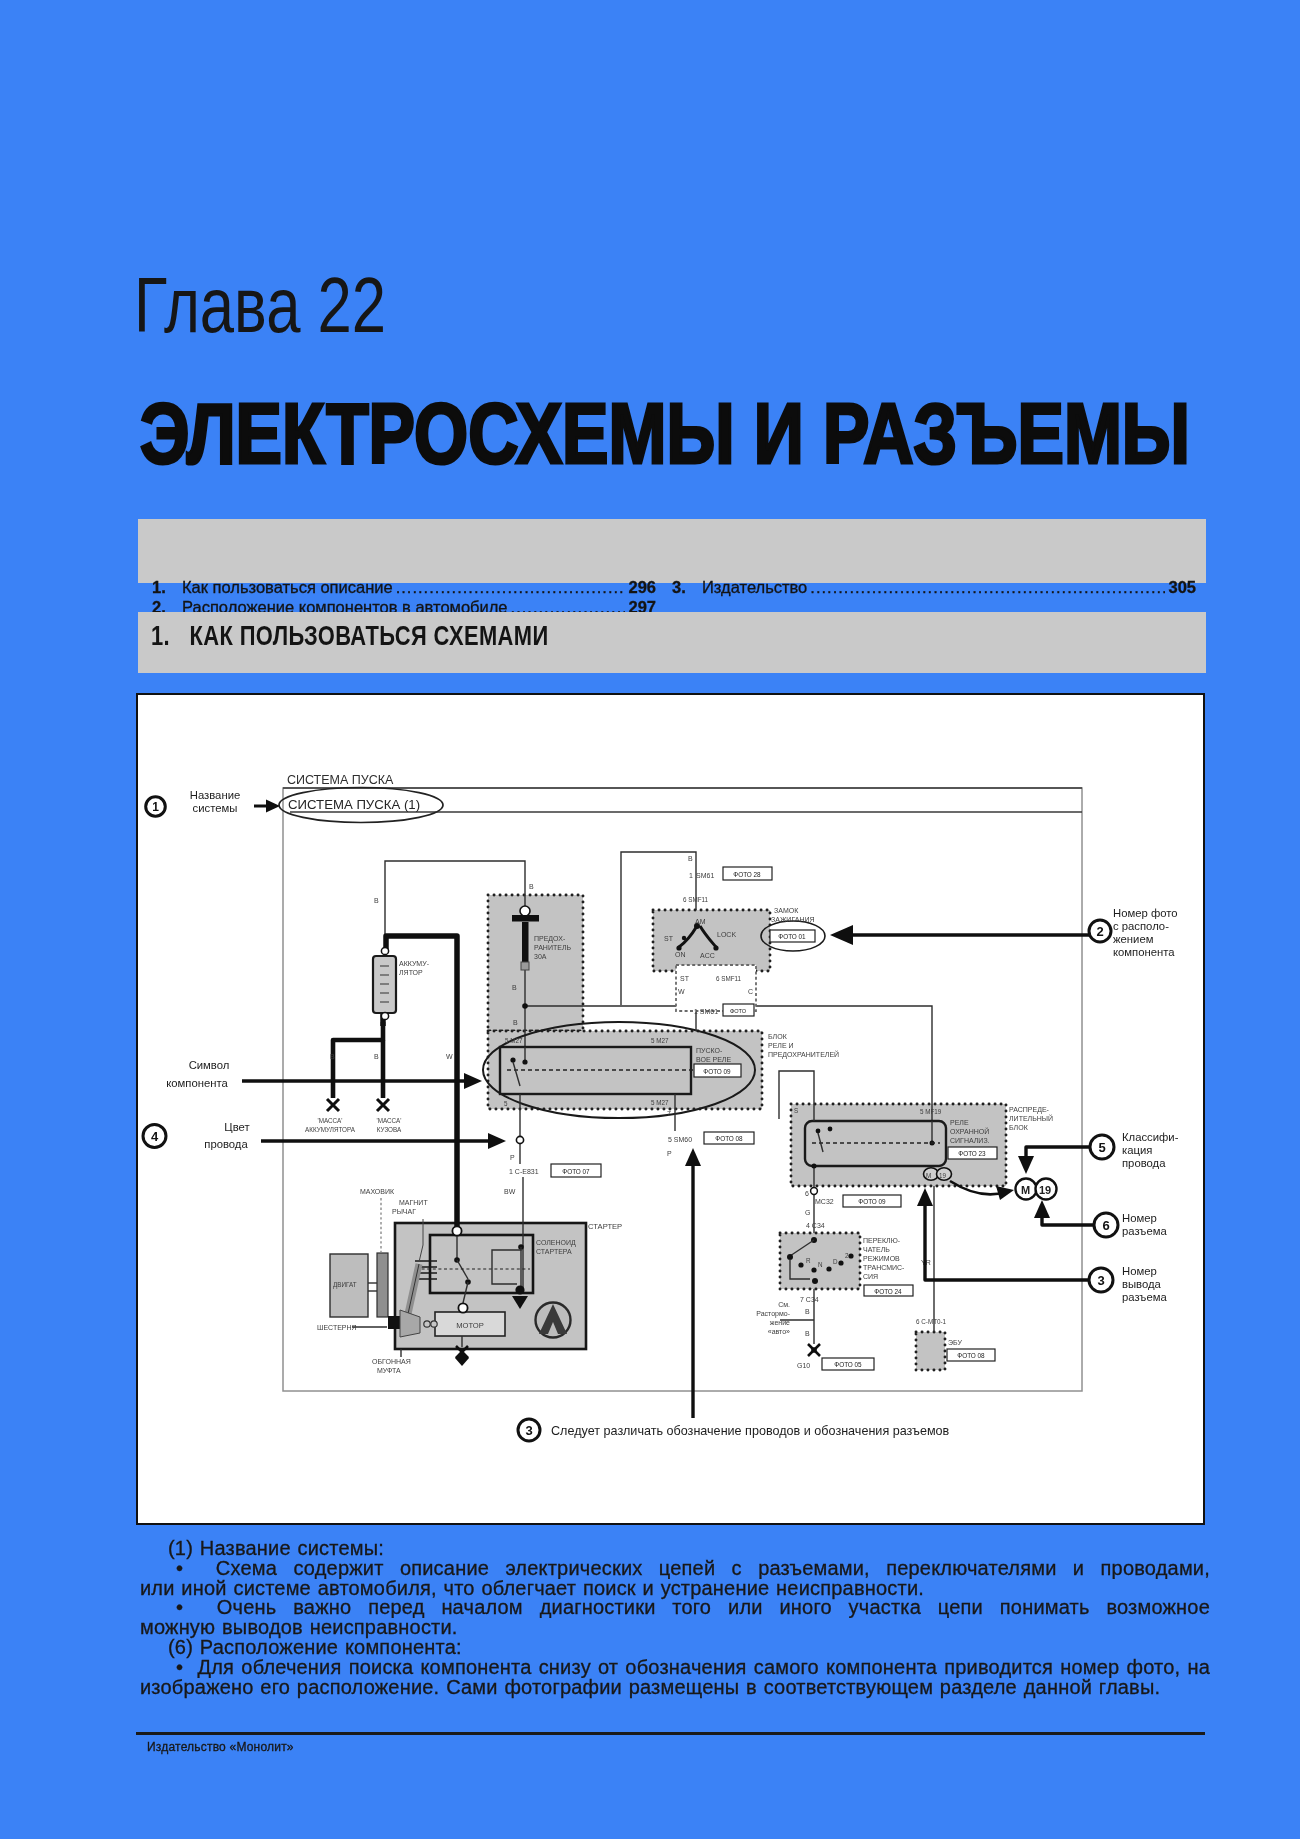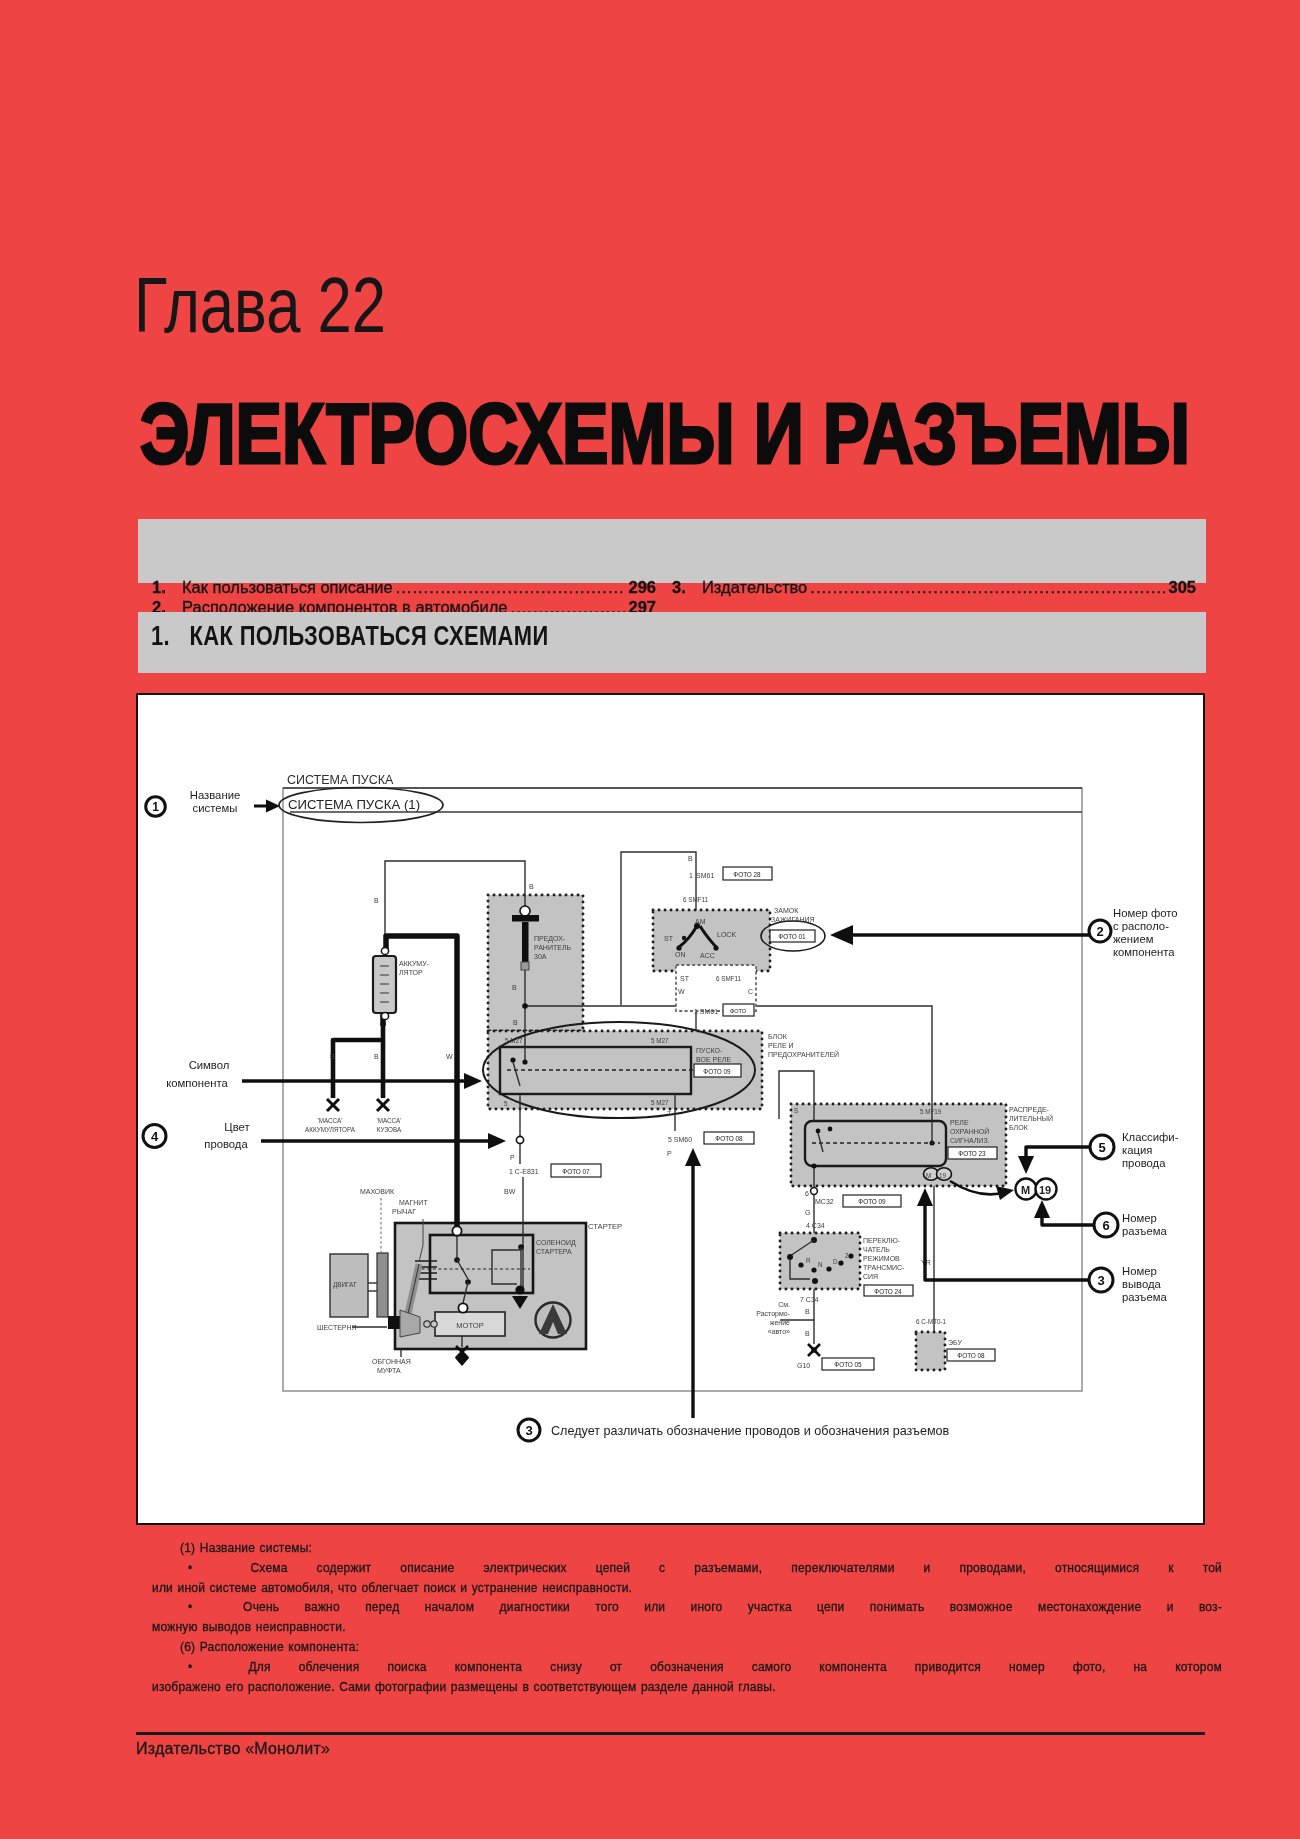--- a/index.html
+++ b/index.html
@@ -1,41 +1,41 @@
 <!DOCTYPE html>
 <html><head>
 <meta charset="utf-8">
 <style>
   html,body{margin:0;padding:0;background:#fff;}
-  #page{position:relative;width:1300px;height:1839px;background:#ef4444;overflow:hidden;
+  #page{position:relative;width:1300px;height:1839px;background:#3b82f6;overflow:hidden;
         font-family:"Liberation Sans",sans-serif;color:#111;}
   .abs{position:absolute;}
   #chapter{left:134px;top:261px;font-size:77px;letter-spacing:0px;color:#161616;
            transform:scaleX(0.80);transform-origin:left top;}
   #title{left:140px;top:385px;font-size:85px;font-weight:bold;color:#0c0c0c;
          -webkit-text-stroke:3.2px #0c0c0c;letter-spacing:0px;white-space:nowrap;
          transform:scaleX(0.818);transform-origin:left top;}
   #tocbox{left:138px;top:519px;width:1068px;height:64px;background:#c9c9c9;}
   .tocrow{position:absolute;display:flex;align-items:baseline;font-size:16.5px;color:#141414;-webkit-text-stroke:0.3px #141414;}
   .tocrow .num{font-weight:bold;width:30px;flex:0 0 auto;}
   .tocrow .txt{flex:0 0 auto;white-space:nowrap;}
   .tocrow .lead{flex:1 1 auto;min-width:0;overflow:hidden;white-space:nowrap;letter-spacing:1px;margin:0 3px;}
   .tocrow .pg{flex:0 0 auto;font-weight:bold;margin-top:48px;}
   #secbar{left:138px;top:612px;width:1068px;height:61px;background:#c9c9c9;}
   #sectitle{left:151px;top:620px;font-size:28px;font-weight:bold;color:#141414;letter-spacing:0.5px;
             transform:scaleX(0.782);transform-origin:left top;white-space:nowrap;}
   #figbox{left:136px;top:693px;width:1069px;height:832px;border:2.5px solid #111;background:#fff;box-sizing:border-box;}
   #diagram{left:0;top:0;width:1300px;height:1839px;}
-  #paras{left:152px;top:1539px;width:1070px;font-size:12px;line-height:19.8px;color:#181818;
+  #paras{left:140px;top:1539px;width:1070px;font-size:20px;line-height:19.8px;color:#181818;
          word-spacing:1px;letter-spacing:0.2px;-webkit-text-stroke:0.3px #181818;}
   #paras div{white-space:nowrap;}
   .j{text-align:justify;text-align-last:justify;white-space:normal !important;
      height:19.8px;overflow:hidden;}
   #footrule{left:136px;top:1732px;width:1069px;height:3px;background:#1a1a1a;}
-  #publisher{left:136px;top:1740px;font-size:16px;color:#181818;letter-spacing:0.2px;-webkit-text-stroke:0.3px #181818;}
+  #publisher{left:147px;top:1740px;font-size:12px;color:#181818;letter-spacing:0.2px;-webkit-text-stroke:0.3px #181818;}
 </style>
 </head>
 <body>
 <div id="page">
   <div class="abs" id="chapter">Глава 22</div>
   <div class="abs" id="title">ЭЛЕКТРОСХЕМЫ И РАЗЪЕМЫ</div>
 
   <div class="abs" id="tocbox"></div>
   <div class="tocrow" style="left:152px;top:530px;width:504px;">
     <span class="num">1.</span>

